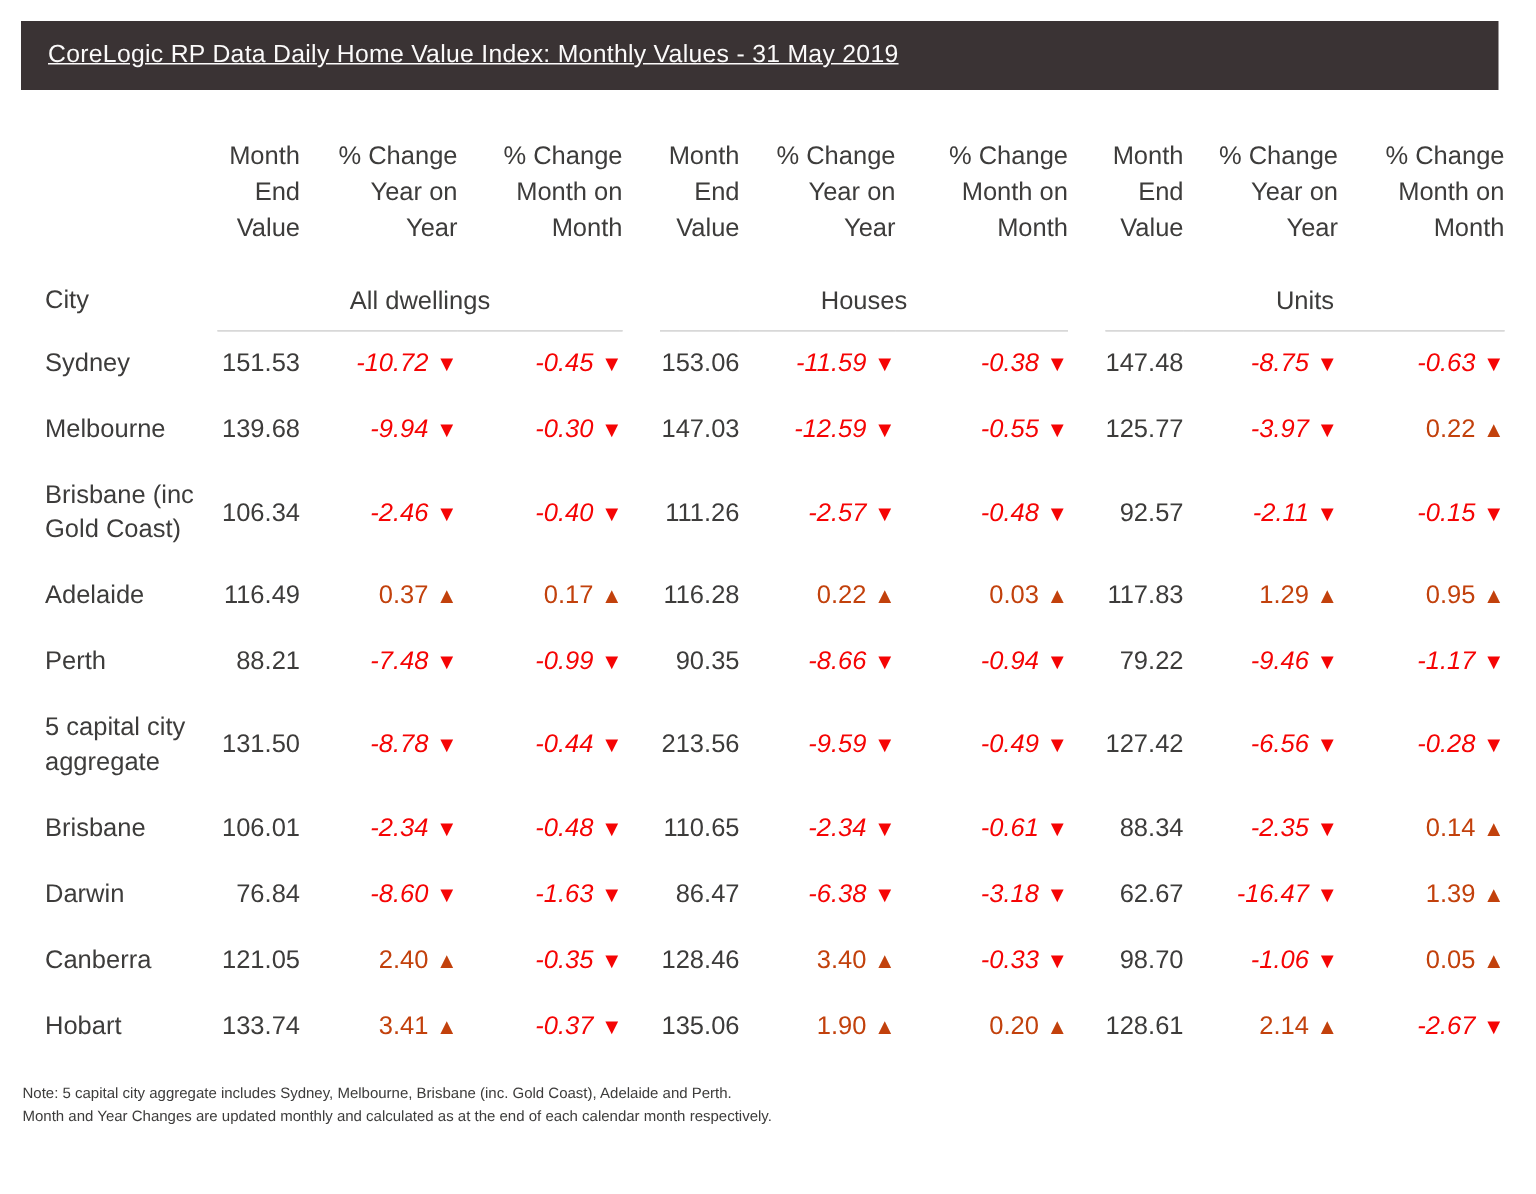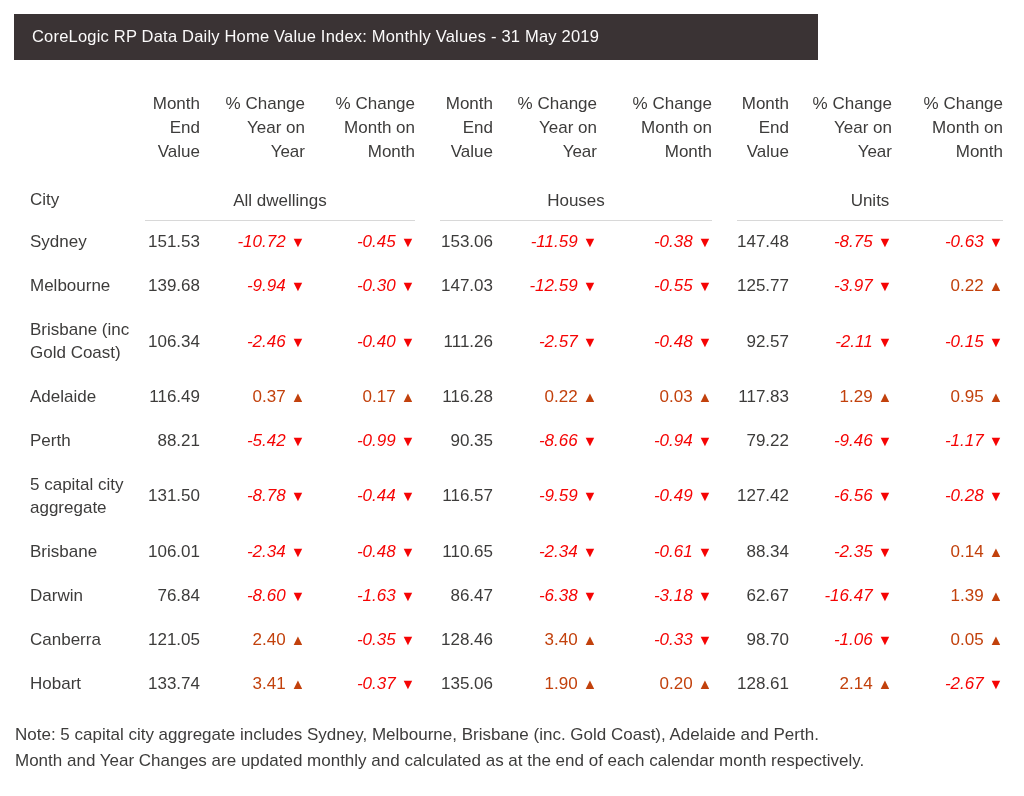--- a/index.html
+++ b/index.html
@@ -7,27 +7,28 @@
     padding: 0;
     background: #ffffff;
     width: 1024px;
     font-family: "Liberation Sans", "DejaVu Sans", sans-serif;
     color: #3d3c3b;
   }
   .page { width: 1024px; min-height: 796px; box-sizing: border-box; }
 
   .titlebar {
     margin: 14px 8px 12px 14px;
-    width: 804px;
+    width: 985px;
     box-sizing: border-box;
     background: #3a3334;
     color: #fbfafa;
     font-size: 16.5px;
     padding: 13px 18px 14px 18px;
     letter-spacing: 0.2px;
+    text-decoration: underline;
   }
 
   table.idx {
     border-collapse: collapse;
     table-layout: fixed;
     width: 988px;
     margin: 6px 0 0 15px;
   }
   table.idx td { font-size: 17px; }
 
@@ -69,21 +70,21 @@
   tbody td.val, tbody td.chg { text-align: right; }
   td.chg.down { color: #f50404; font-style: italic; }
   td.chg.up   { color: #c2410c; }
   .arrow {
     margin-left: 5px;
     font-size: 14.5px;
   }
 
   .notes {
     margin: 16px 15px 0 15px;
-    font-size: 17px;
+    font-size: 10px;
     line-height: 1.5;
     color: #3d3c3b;
     padding-bottom: 16px;
   }
 </style>
 </head>
 <body>
 
 <div class="page">
 
@@ -201,38 +202,38 @@
           <td class="chg up"><span>0.22</span><span class="arrow">▲</span></td>
           <td class="chg up"><span>0.03</span><span class="arrow">▲</span></td>
           <td class="spacer"></td>
           <td class="val">117.83</td>
           <td class="chg up"><span>1.29</span><span class="arrow">▲</span></td>
           <td class="chg up"><span>0.95</span><span class="arrow">▲</span></td>
         </tr>
         <tr>
           <td class="city">Perth</td>
           <td class="val">88.21</td>
-          <td class="chg down"><span>-5.42</span><span class="arrow">▼</span></td>
+          <td class="chg down"><span>-7.48</span><span class="arrow">▼</span></td>
           <td class="chg down"><span>-0.99</span><span class="arrow">▼</span></td>
           <td class="spacer"></td>
           <td class="val">90.35</td>
           <td class="chg down"><span>-8.66</span><span class="arrow">▼</span></td>
           <td class="chg down"><span>-0.94</span><span class="arrow">▼</span></td>
           <td class="spacer"></td>
           <td class="val">79.22</td>
           <td class="chg down"><span>-9.46</span><span class="arrow">▼</span></td>
           <td class="chg down"><span>-1.17</span><span class="arrow">▼</span></td>
         </tr>
         <tr>
           <td class="city">5 capital city aggregate</td>
           <td class="val">131.50</td>
           <td class="chg down"><span>-8.78</span><span class="arrow">▼</span></td>
           <td class="chg down"><span>-0.44</span><span class="arrow">▼</span></td>
           <td class="spacer"></td>
-          <td class="val">116.57</td>
+          <td class="val">213.56</td>
           <td class="chg down"><span>-9.59</span><span class="arrow">▼</span></td>
           <td class="chg down"><span>-0.49</span><span class="arrow">▼</span></td>
           <td class="spacer"></td>
           <td class="val">127.42</td>
           <td class="chg down"><span>-6.56</span><span class="arrow">▼</span></td>
           <td class="chg down"><span>-0.28</span><span class="arrow">▼</span></td>
         </tr>
         <tr>
           <td class="city">Brisbane</td>
           <td class="val">106.01</td>

